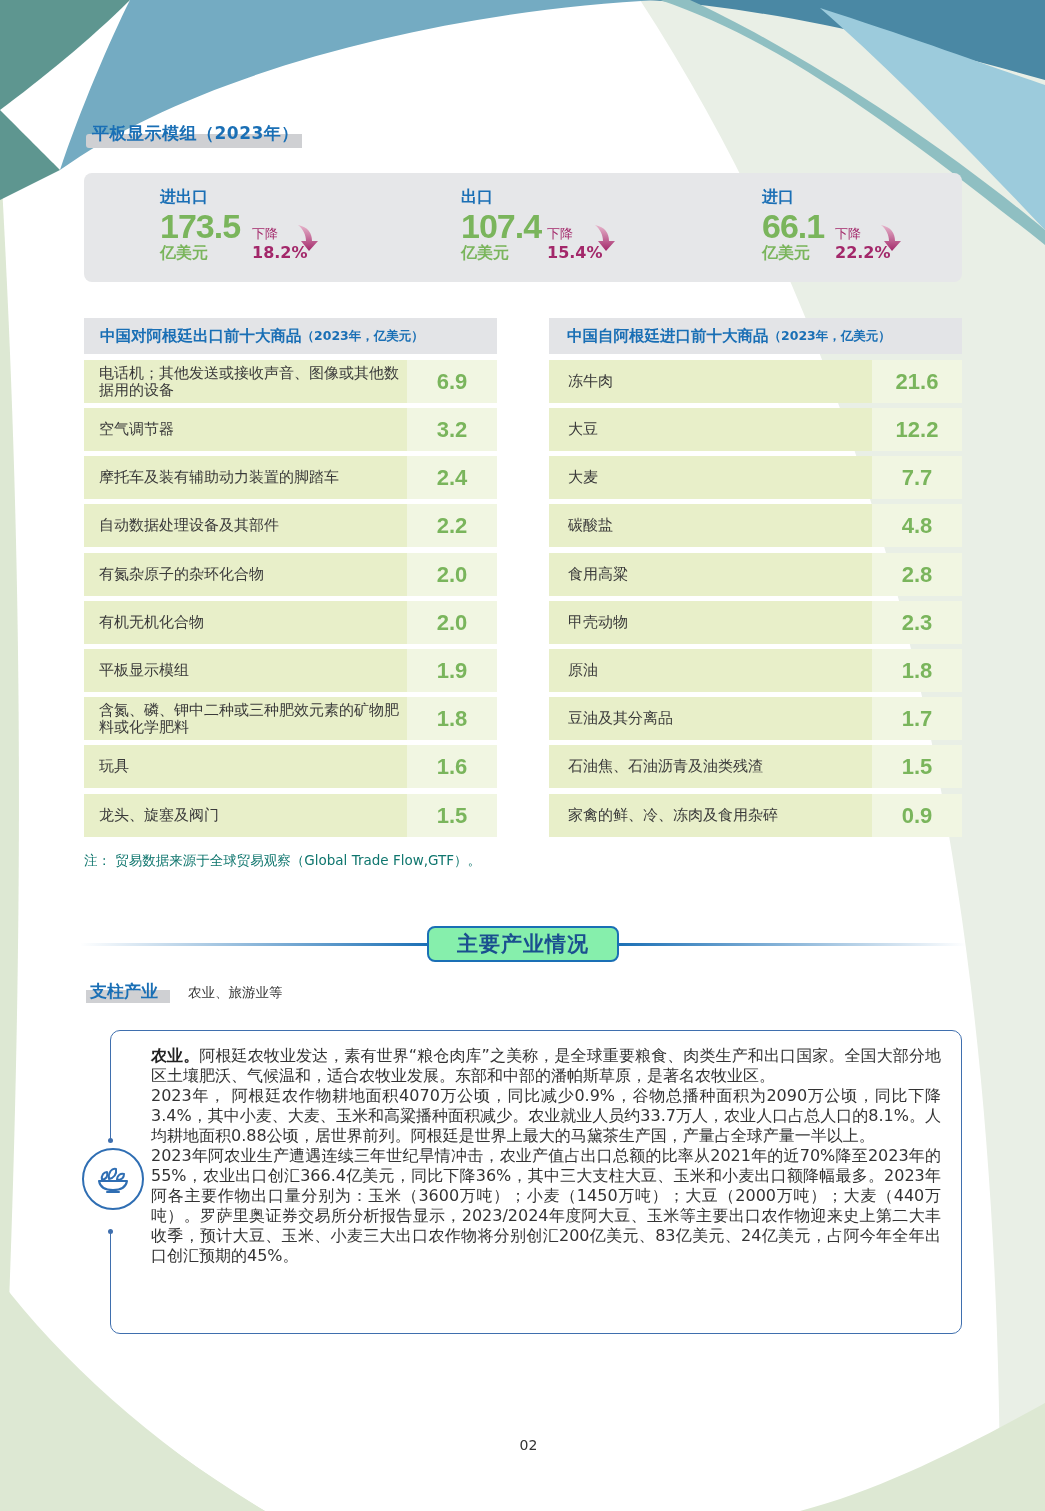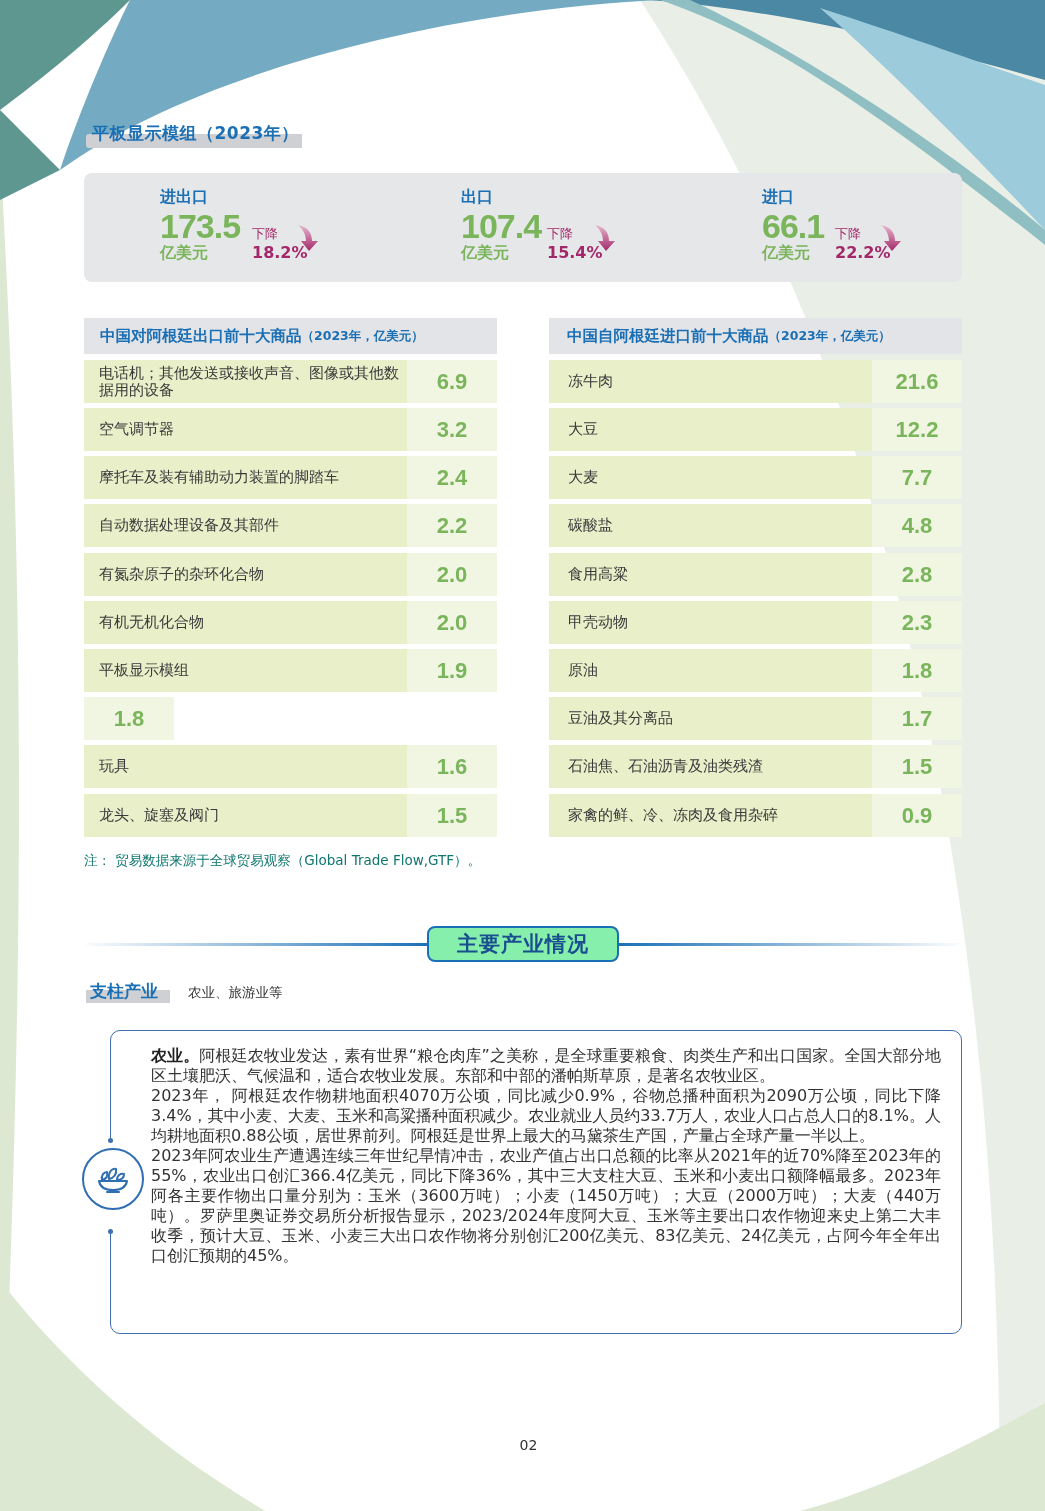--- a/index.html
+++ b/index.html
@@ -167,20 +167,21 @@
       </div>
     <div class="row" style="top:283px;">
         <div class="name" style="width:323px;">有机无机化合物</div>
         <div class="val" style="width:90px;">2.0</div>
       </div>
     <div class="row" style="top:331px;">
         <div class="name" style="width:323px;">平板显示模组</div>
         <div class="val" style="width:90px;">1.9</div>
       </div>
     <div class="row" style="top:379px;">
+        <div class="name" style="width:323px;">含氮、磷、钾中二种或三种肥效元素的矿物肥料或化学肥料</div>
         <div class="val" style="width:90px;">1.8</div>
       </div>
     <div class="row" style="top:427px;">
         <div class="name" style="width:323px;">玩具</div>
         <div class="val" style="width:90px;">1.6</div>
       </div>
     <div class="row" style="top:476px;">
         <div class="name" style="width:323px;">龙头、旋塞及阀门</div>
         <div class="val" style="width:90px;">1.5</div>
       </div>

